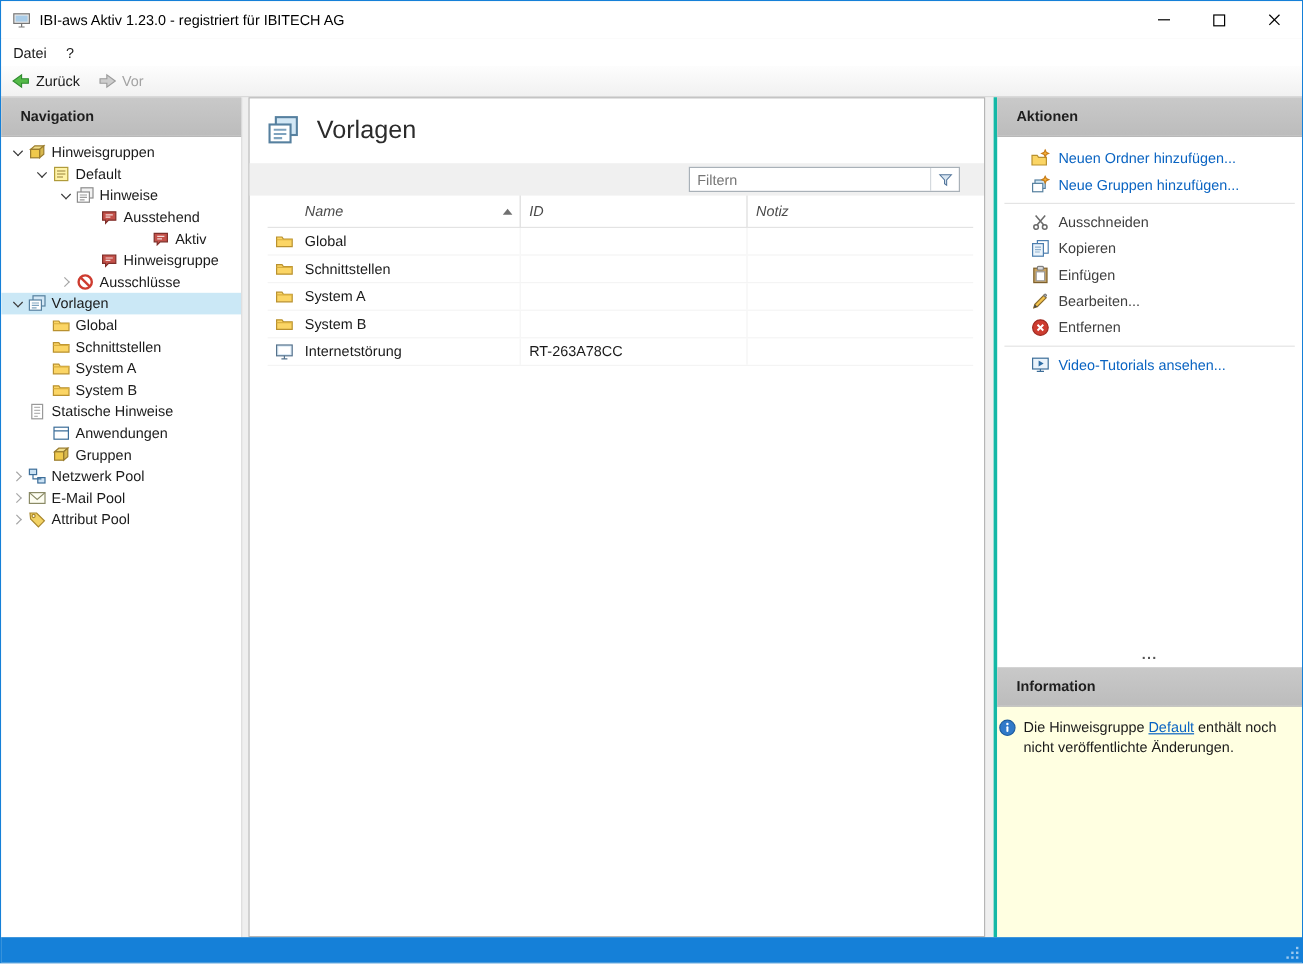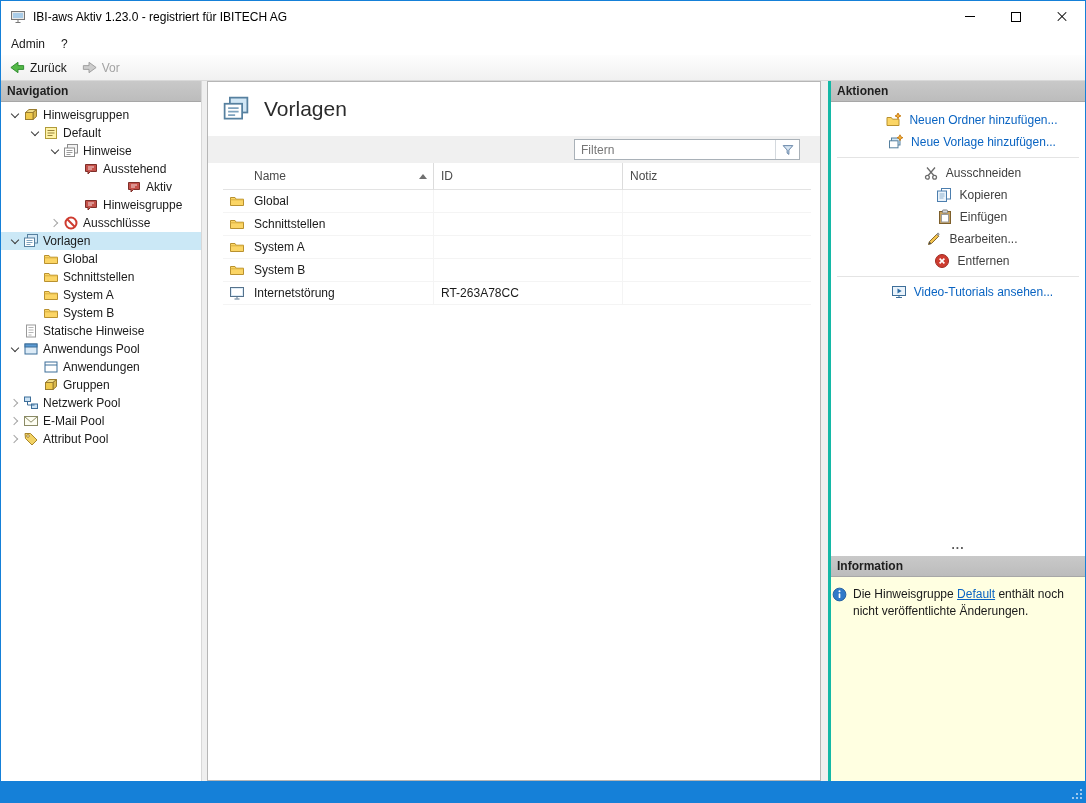--- a/index.html
+++ b/index.html
@@ -26,21 +26,21 @@
   .menu-item{padding:3px 8px;}
   .toolbar{height:26px;flex:none;background:linear-gradient(#FDFDFD,#F1F1F1);border-bottom:1px solid #D9D9D9;display:flex;align-items:center;padding-left:4px;gap:2px;}
   .tool-btn{display:flex;align-items:center;gap:4px;padding:2px 8px 2px 4px;}
   .tool-btn .icon{width:17px;height:17px;}
   .tool-btn.disabled .tool-label{color:#A3A3A3;}
 
   
   .content{flex:1;display:flex;min-height:0;}
   .gap1{width:5px;flex:none;}
   .gap2{width:7px;flex:none;}
-  .panel-header{height:21px;flex:none;background:linear-gradient(#C9C9C9,#BCBCBC);border-bottom:1px solid #A7A7A7;display:flex;align-items:center;padding-left:6px;font-weight:bold;color:#1e1e1e;}
+  .panel-header{height:33px;flex:none;background:linear-gradient(#C9C9C9,#BCBCBC);border-bottom:1px solid #A7A7A7;display:flex;align-items:center;padding-left:16px;font-weight:bold;color:#1e1e1e;}
 
   
   .nav-panel{width:201px;flex:none;background:#fff;display:flex;flex-direction:column;border-right:1px solid #D8D8D8;}
   .nav-tree{flex:1;overflow:hidden;padding-top:4px;}
   .tree-row{height:18px;display:flex;align-items:center;white-space:nowrap;}
   .tree-row.selected{background:var(--selection-blue,#CBE8F6);}
   .chevron{width:16px;height:16px;flex:none;position:relative;}
   .chevron.expanded::after{content:'';position:absolute;left:5px;top:4px;width:5px;height:5px;border-right:1.4px solid #3b3b3b;border-bottom:1.4px solid #3b3b3b;transform:rotate(45deg);}
   .chevron.collapsed::after{content:'';position:absolute;left:4px;top:5px;width:5px;height:5px;border-right:1.4px solid #A6A6A6;border-bottom:1.4px solid #A6A6A6;transform:rotate(-45deg);}
   .icon{width:16px;height:16px;flex:none;display:inline-block;}
@@ -52,40 +52,40 @@
   .title-icon{width:30px;height:28px;flex:none;}
   .page-title{font-size:21px;color:#2b2b2b;font-weight:normal;}
   .filter-bar{height:27px;flex:none;background:#F0F0F0;display:flex;align-items:center;justify-content:flex-end;padding-right:20px;}
   .filter-box{width:226px;height:21px;background:#fff;border:1px solid #A9B1B8;display:flex;align-items:stretch;}
   .filter-box input{flex:1;border:none;outline:none;font-family:"Liberation Sans",sans-serif;font-size:12px;padding:0 6px;color:#1a1a1a;min-width:0;background:transparent;}
   .filter-box input::placeholder{color:#767676;}
   .filter-btn{width:24px;flex:none;border-left:1px solid #D4D9DE;display:flex;align-items:center;justify-content:center;}
   .filter-btn .ficon{width:14px;height:14px;display:block;}
 
   .table{flex:1;display:flex;flex-direction:column;margin:0 9px 8px 15px;min-height:0;}
-  .thead{display:flex;height:27px;flex:none;}
+  .thead{display:flex;height:27px;flex:none;font-style:italic;}
   .th{display:flex;align-items:center;color:#4a4a4a;border-right:1px solid #DCDCDC;border-bottom:1px solid #E3E3E3;padding-left:7px;}
   .th:last-child{border-right:none;}
   .th.col-name{padding-left:31px;justify-content:space-between;padding-right:6px;}
   .sort-asc{width:0;height:0;border-left:4px solid transparent;border-right:4px solid transparent;border-bottom:5px solid #707070;}
   .col-name{width:211px;flex:none;}
   .col-id{width:189px;flex:none;align-items:center;}
   .col-notiz{flex:1;}
   .tbody{flex:1;}
   .tr{display:flex;height:23px;border-bottom:1px solid #F4F4F4;}
   .td{display:flex;align-items:center;border-right:1px solid #F4F4F4;padding-left:7px;overflow:hidden;white-space:nowrap;}
   .td:last-child{border-right:none;}
   .td.col-name{padding-left:6px;}
   .td.col-name .icon{margin-right:9px;}
 
   
   .right-panel{width:257px;flex:none;display:flex;flex-direction:column;background:#fff;border-left:3px solid #14b8a6;}
   .actions-section{flex:1;display:flex;flex-direction:column;min-height:0;}
   .actions-list{flex:1;padding-top:7px;overflow:hidden;}
-  .action-item{height:22px;display:flex;align-items:center;gap:7px;padding-left:28px;white-space:nowrap;justify-content:center;}
+  .action-item{height:22px;display:flex;align-items:center;gap:7px;padding-left:28px;white-space:nowrap;}
   .action-item.link .action-label{color:var(--link-blue,#0A64C2);}
   .action-item.plain .action-label{color:#3f3f3f;}
   .action-sep{border-top:1px solid #E4E4E4;margin:4px 6px;}
   .splitter{height:13px;flex:none;display:flex;align-items:flex-start;justify-content:center;color:#555;}
   .splitter span{font-weight:bold;line-height:5px;letter-spacing:1px;}
   .info-section{height:225px;flex:none;display:flex;flex-direction:column;}
   .info-body{flex:1;background:var(--info-bg,#FFFFE1);padding:9px 1px;display:flex;align-items:flex-start;gap:6px;}
   .info-icon{width:15px;height:15px;flex:none;margin-top:1px;}
   .info-text{line-height:1.4;}
   .info-link{color:var(--link-blue,#0A64C2);text-decoration:underline;}
@@ -117,21 +117,21 @@
       <div class="win-btn">
           <span class="glyph-max"></span>
         </div>
       <div class="win-btn">
           <span class="glyph-close"></span>
         </div>
     </div>
   </div>
 
   <div class="menubar">
-    <span class="menu-item">Admin</span>
+    <span class="menu-item">Datei</span>
     <span class="menu-item">?</span>
   </div>
 
   <div class="toolbar">
     <div class="tool-btn">
       <span class="icon">
           <svg viewBox="0 0 18 18">
             <path d="M9.5 3.5 v3.5 h6 v4 h-6 v3.5 L2 9z" fill="#54B948" stroke="#2E8B2E"></path>
           </svg>
         </span>
@@ -278,30 +278,20 @@
           <div class="tree-row" style="padding-left: 6px;">
             <span class="chevron none"></span>
             <span class="icon">
               <svg viewBox="0 0 16 16">
                 <rect x="3.5" y="2" width="9" height="12" fill="#FFF" stroke="#999"></rect>
                 <path d="M5.5 4.5h5M5.5 7h5M5.5 9.5h5M5.5 12h3" stroke="#B5B5B5" fill="none"></path>
               </svg>
             </span>
             <span class="tree-label">Statische Hinweise</span>
           </div>
-          <div class="tree-row" style="padding-left: 6px;">
-            <span class="chevron expanded"></span>
-            <span class="icon">
-              <svg viewBox="0 0 16 16">
-                <rect x="2" y="3" width="12" height="10" fill="#DCEBF7" stroke="#3D6E99"></rect>
-                <rect x="2" y="3" width="12" height="3" fill="#5B9BD5" stroke="#3D6E99"></rect>
-              </svg>
-            </span>
-            <span class="tree-label">Anwendungs Pool</span>
-          </div>
           <div class="tree-row" style="padding-left: 26px;">
             <span class="chevron none"></span>
             <span class="icon">
               <svg viewBox="0 0 16 16">
                 <rect x="2" y="3" width="12" height="10" fill="#FFF" stroke="#3D6E99"></rect>
                 <path d="M2 6 h12" stroke="#3D6E99"></path>
               </svg>
             </span>
             <span class="tree-label">Anwendungen</span>
           </div>
@@ -475,21 +465,21 @@
               <span class="action-label">Neuen Ordner hinzufügen...</span>
             </div>
             <div class="action-item link">
               <span class="icon">
                 <svg viewBox="0 0 16 16">
                   <rect x="3.5" y="4" width="8.5" height="7" fill="#D2E7F5" stroke="#56809F"></rect>
                   <rect x="1.5" y="6.8" width="8.5" height="7" fill="#FFF" stroke="#56809F"></rect>
                   <path d="M12 0.8 l0.9 2 2 0.9 -2 0.9 -0.9 2 -0.9-2 -2-0.9 2-0.9z" fill="#F9B233" stroke="#C87E1B"></path>
                 </svg>
               </span>
-              <span class="action-label">Neue Vorlage hinzufügen...</span>
+              <span class="action-label">Neue Gruppen hinzufügen...</span>
             </div>
             <div class="action-sep"></div>
             <div class="action-item plain">
               <span class="icon">
                 <svg viewBox="0 0 16 16">
                   <path d="M4 2.5 L10.8 10.5 M12 2.5 L5.2 10.5" stroke="#6B6B6B" stroke-width="1.3" fill="none"></path>
                   <circle cx="4.4" cy="12.2" r="1.9" fill="none" stroke="#6B6B6B" stroke-width="1.3"></circle>
                   <circle cx="11.6" cy="12.2" r="1.9" fill="none" stroke="#6B6B6B" stroke-width="1.3"></circle>
                 </svg>
               </span>

